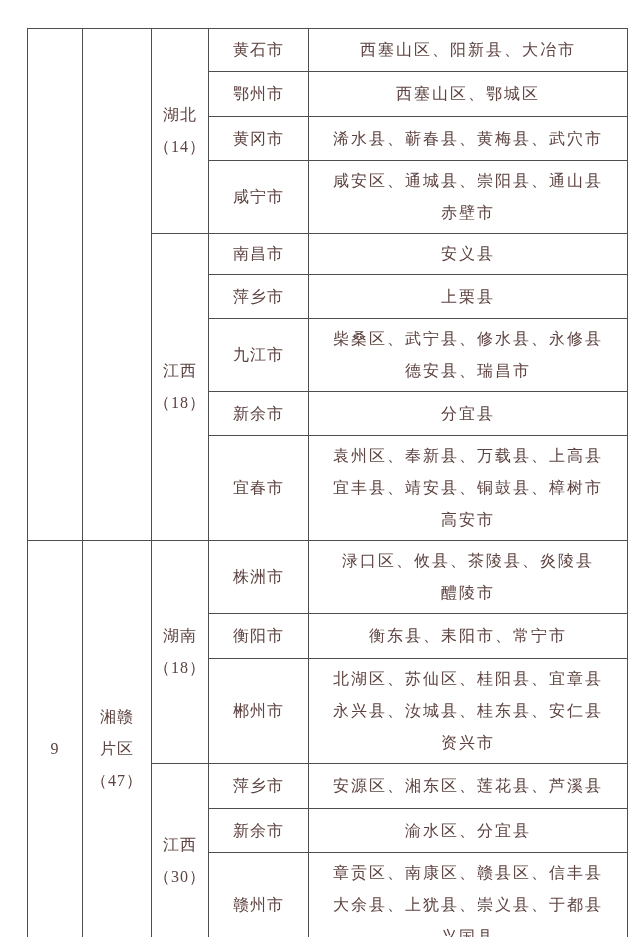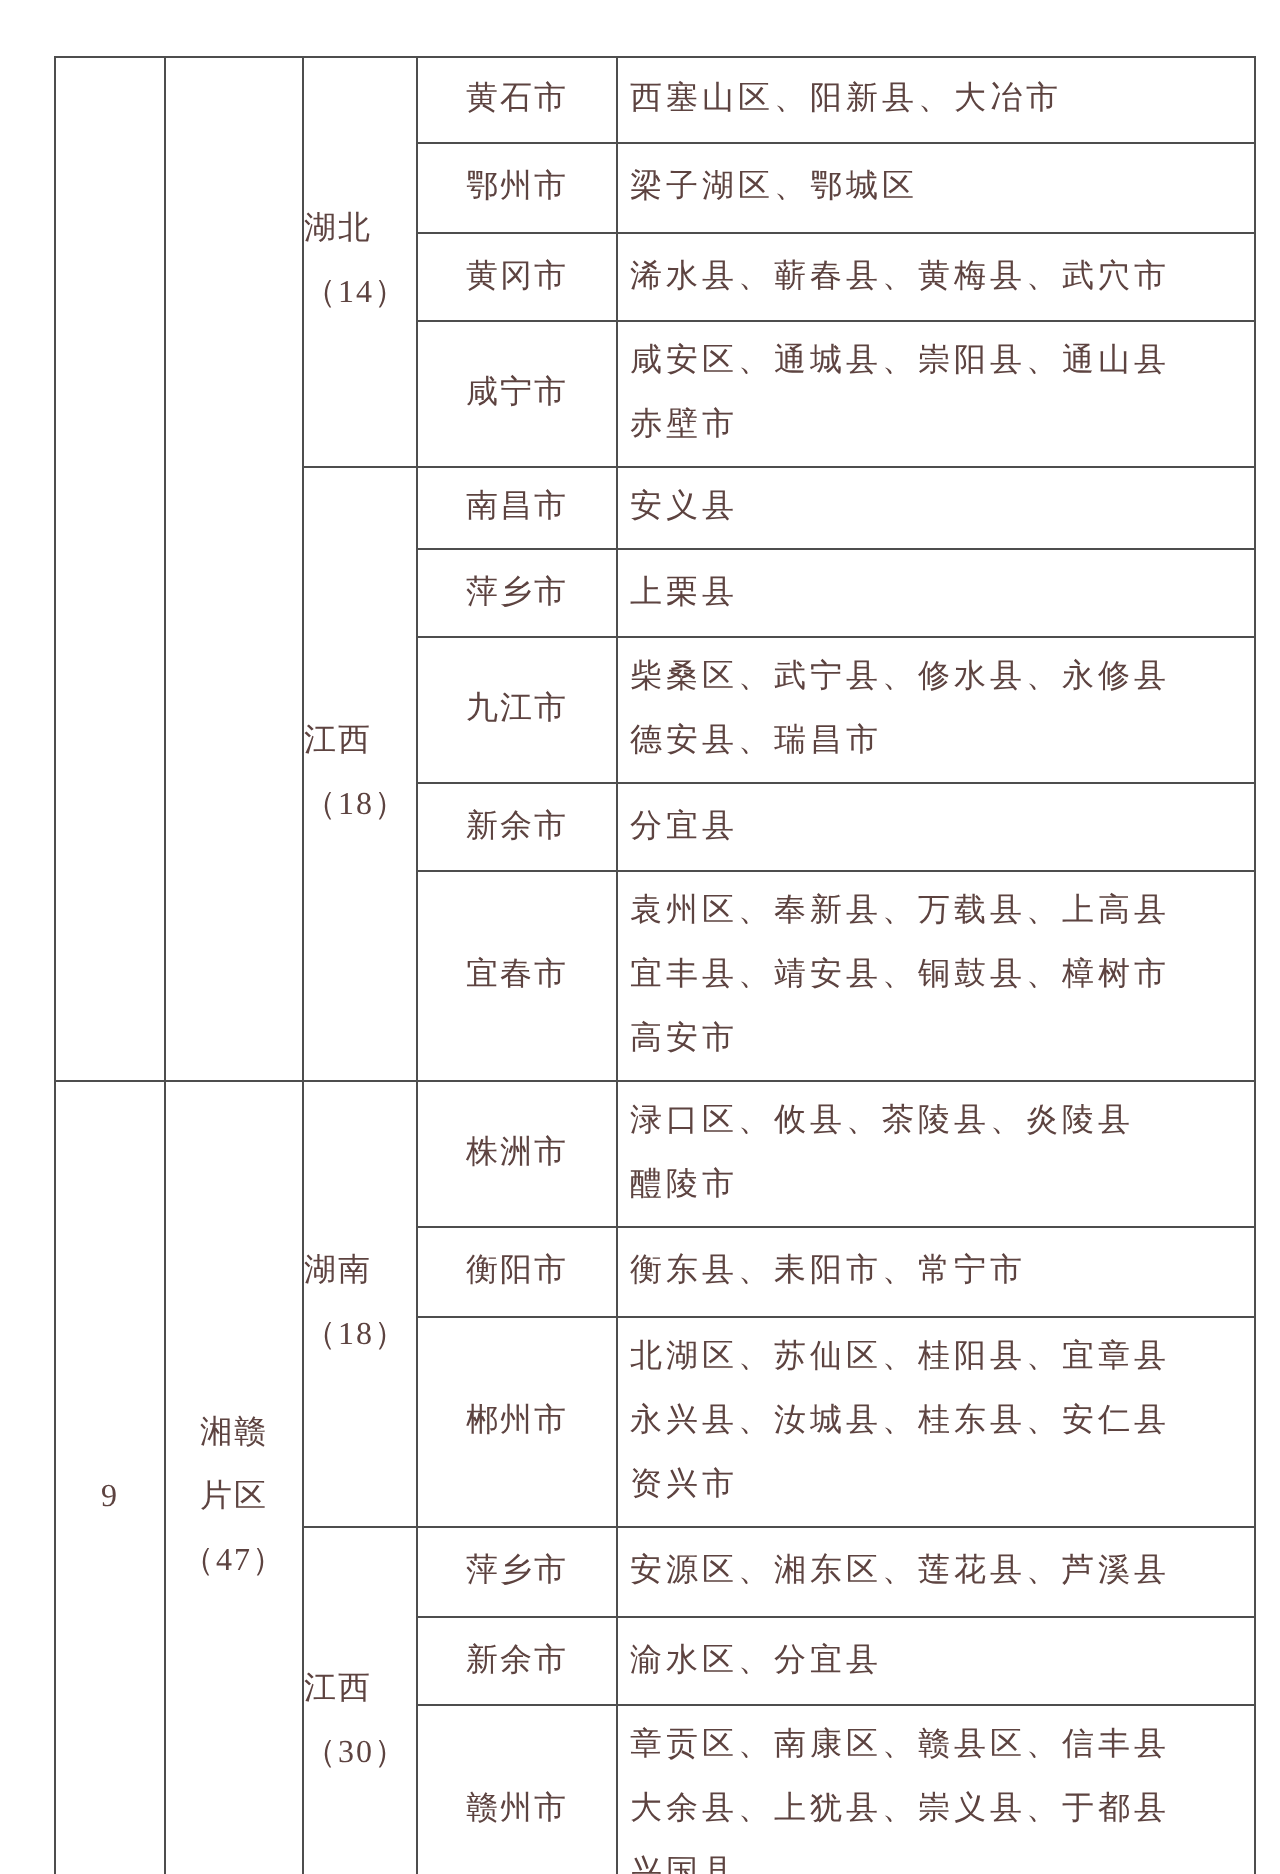--- a/index.html
+++ b/index.html
@@ -20,24 +20,24 @@
     border-collapse:collapse;table-layout:fixed;
   }
   td{
     border:1px solid var(--border);
     vertical-align:middle;
     font-size:16px;line-height:32px;
     overflow:hidden;
   }
   td.num{text-align:center;letter-spacing:1px;}
   td.region{text-align:center;white-space:pre-line;letter-spacing:1px;}
-  td.prov{white-space:pre-line;letter-spacing:1px;}
+  td.prov{text-align:center;white-space:pre-line;letter-spacing:1px;}
   td.city{text-align:center;letter-spacing:1px;}
   td.counties{
-    text-align:left;white-space:pre-line;
+    text-align:center;white-space:pre-line;
     padding:4px 6px 4px 6px;letter-spacing:2px;margin-left:40px;
   }
   .c-num{width:55px}.c-region{width:69px}.c-prov{width:57px}.c-city{width:100px}.c-counties{width:319px}
 </style>
 </head>
 <body>
 
 <div class="page">
   <table class="region-table">
     <colgroup>
@@ -52,21 +52,21 @@
       <tr style="height:43px">
         <td class="num" rowspan="9"></td>
         <td class="region" rowspan="9"></td>
         <td class="prov" rowspan="4">湖北
 （14）</td>
         <td class="city">黄石市</td>
         <td class="counties">西塞山区、阳新县、大冶市</td>
       </tr>
       <tr style="height:45px">
         <td class="city">鄂州市</td>
-        <td class="counties">梁子湖区、鄂城区</td>
+        <td class="counties">西塞山区、鄂城区</td>
       </tr>
       <tr style="height:44px">
         <td class="city">黄冈市</td>
         <td class="counties">浠水县、蕲春县、黄梅县、武穴市</td>
       </tr>
       <tr style="height:67px">
         <td class="city">咸宁市</td>
         <td class="counties">咸安区、通城县、崇阳县、通山县
 赤壁市</td>
       </tr>

